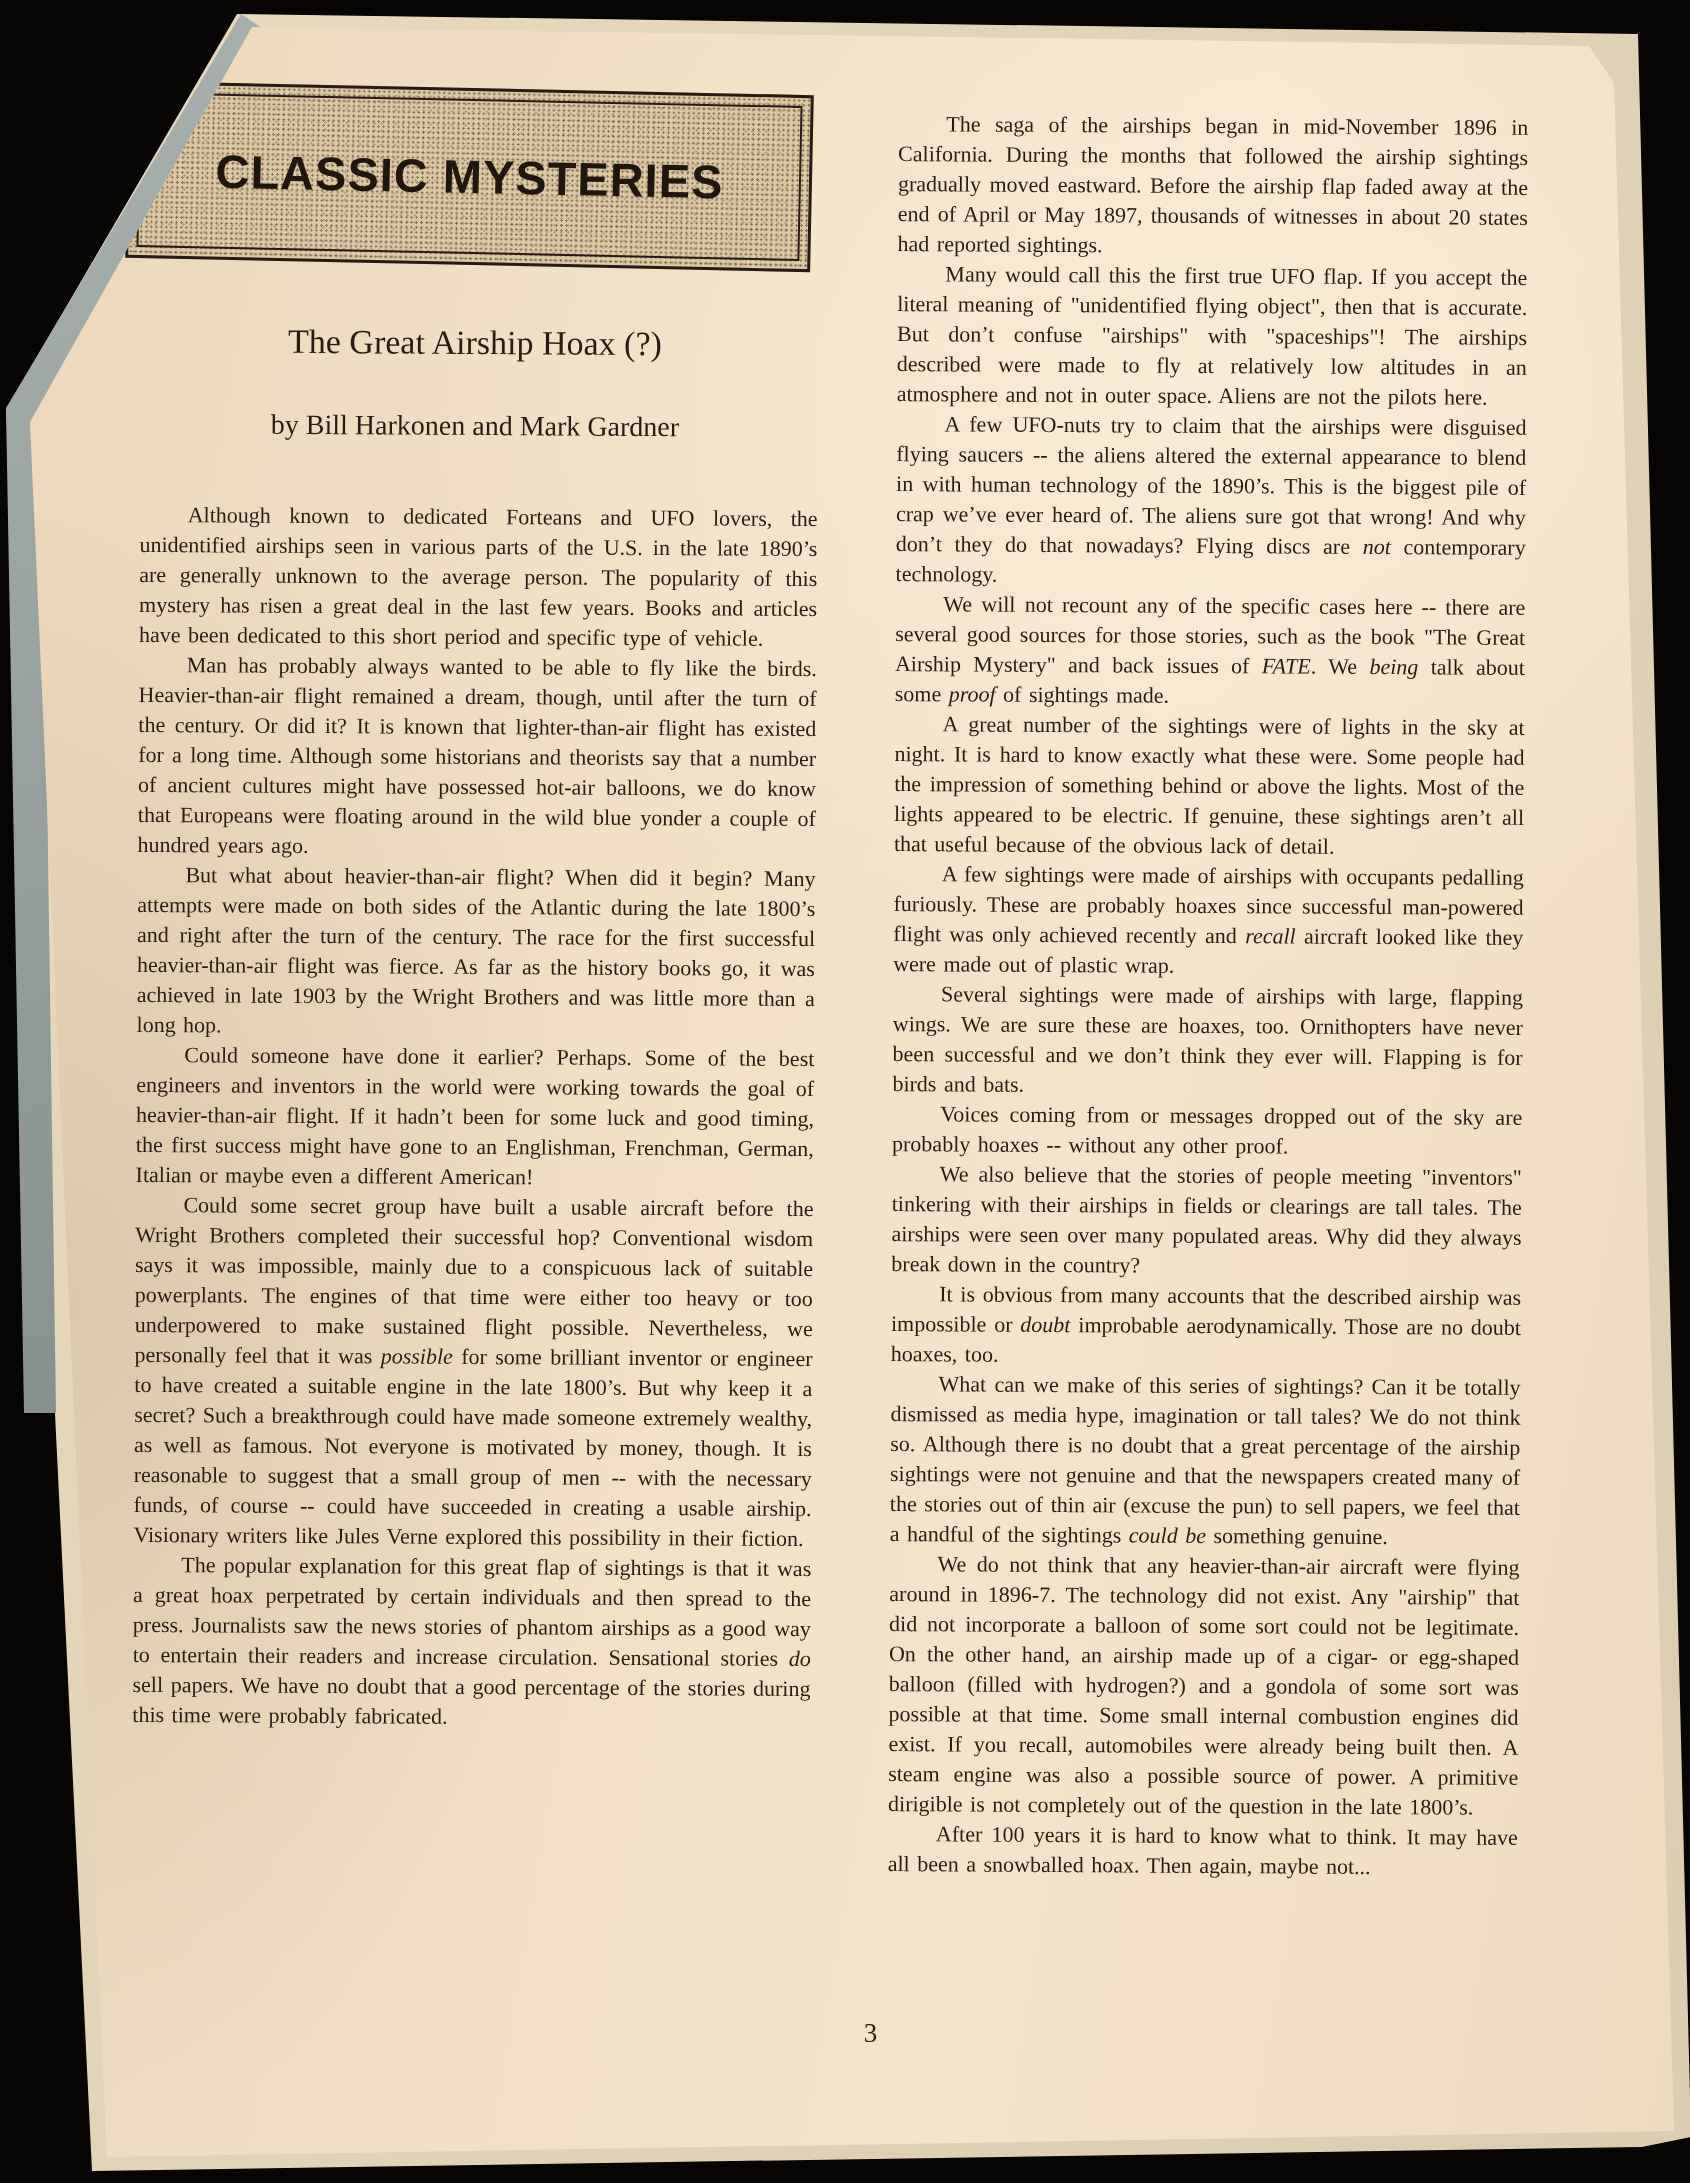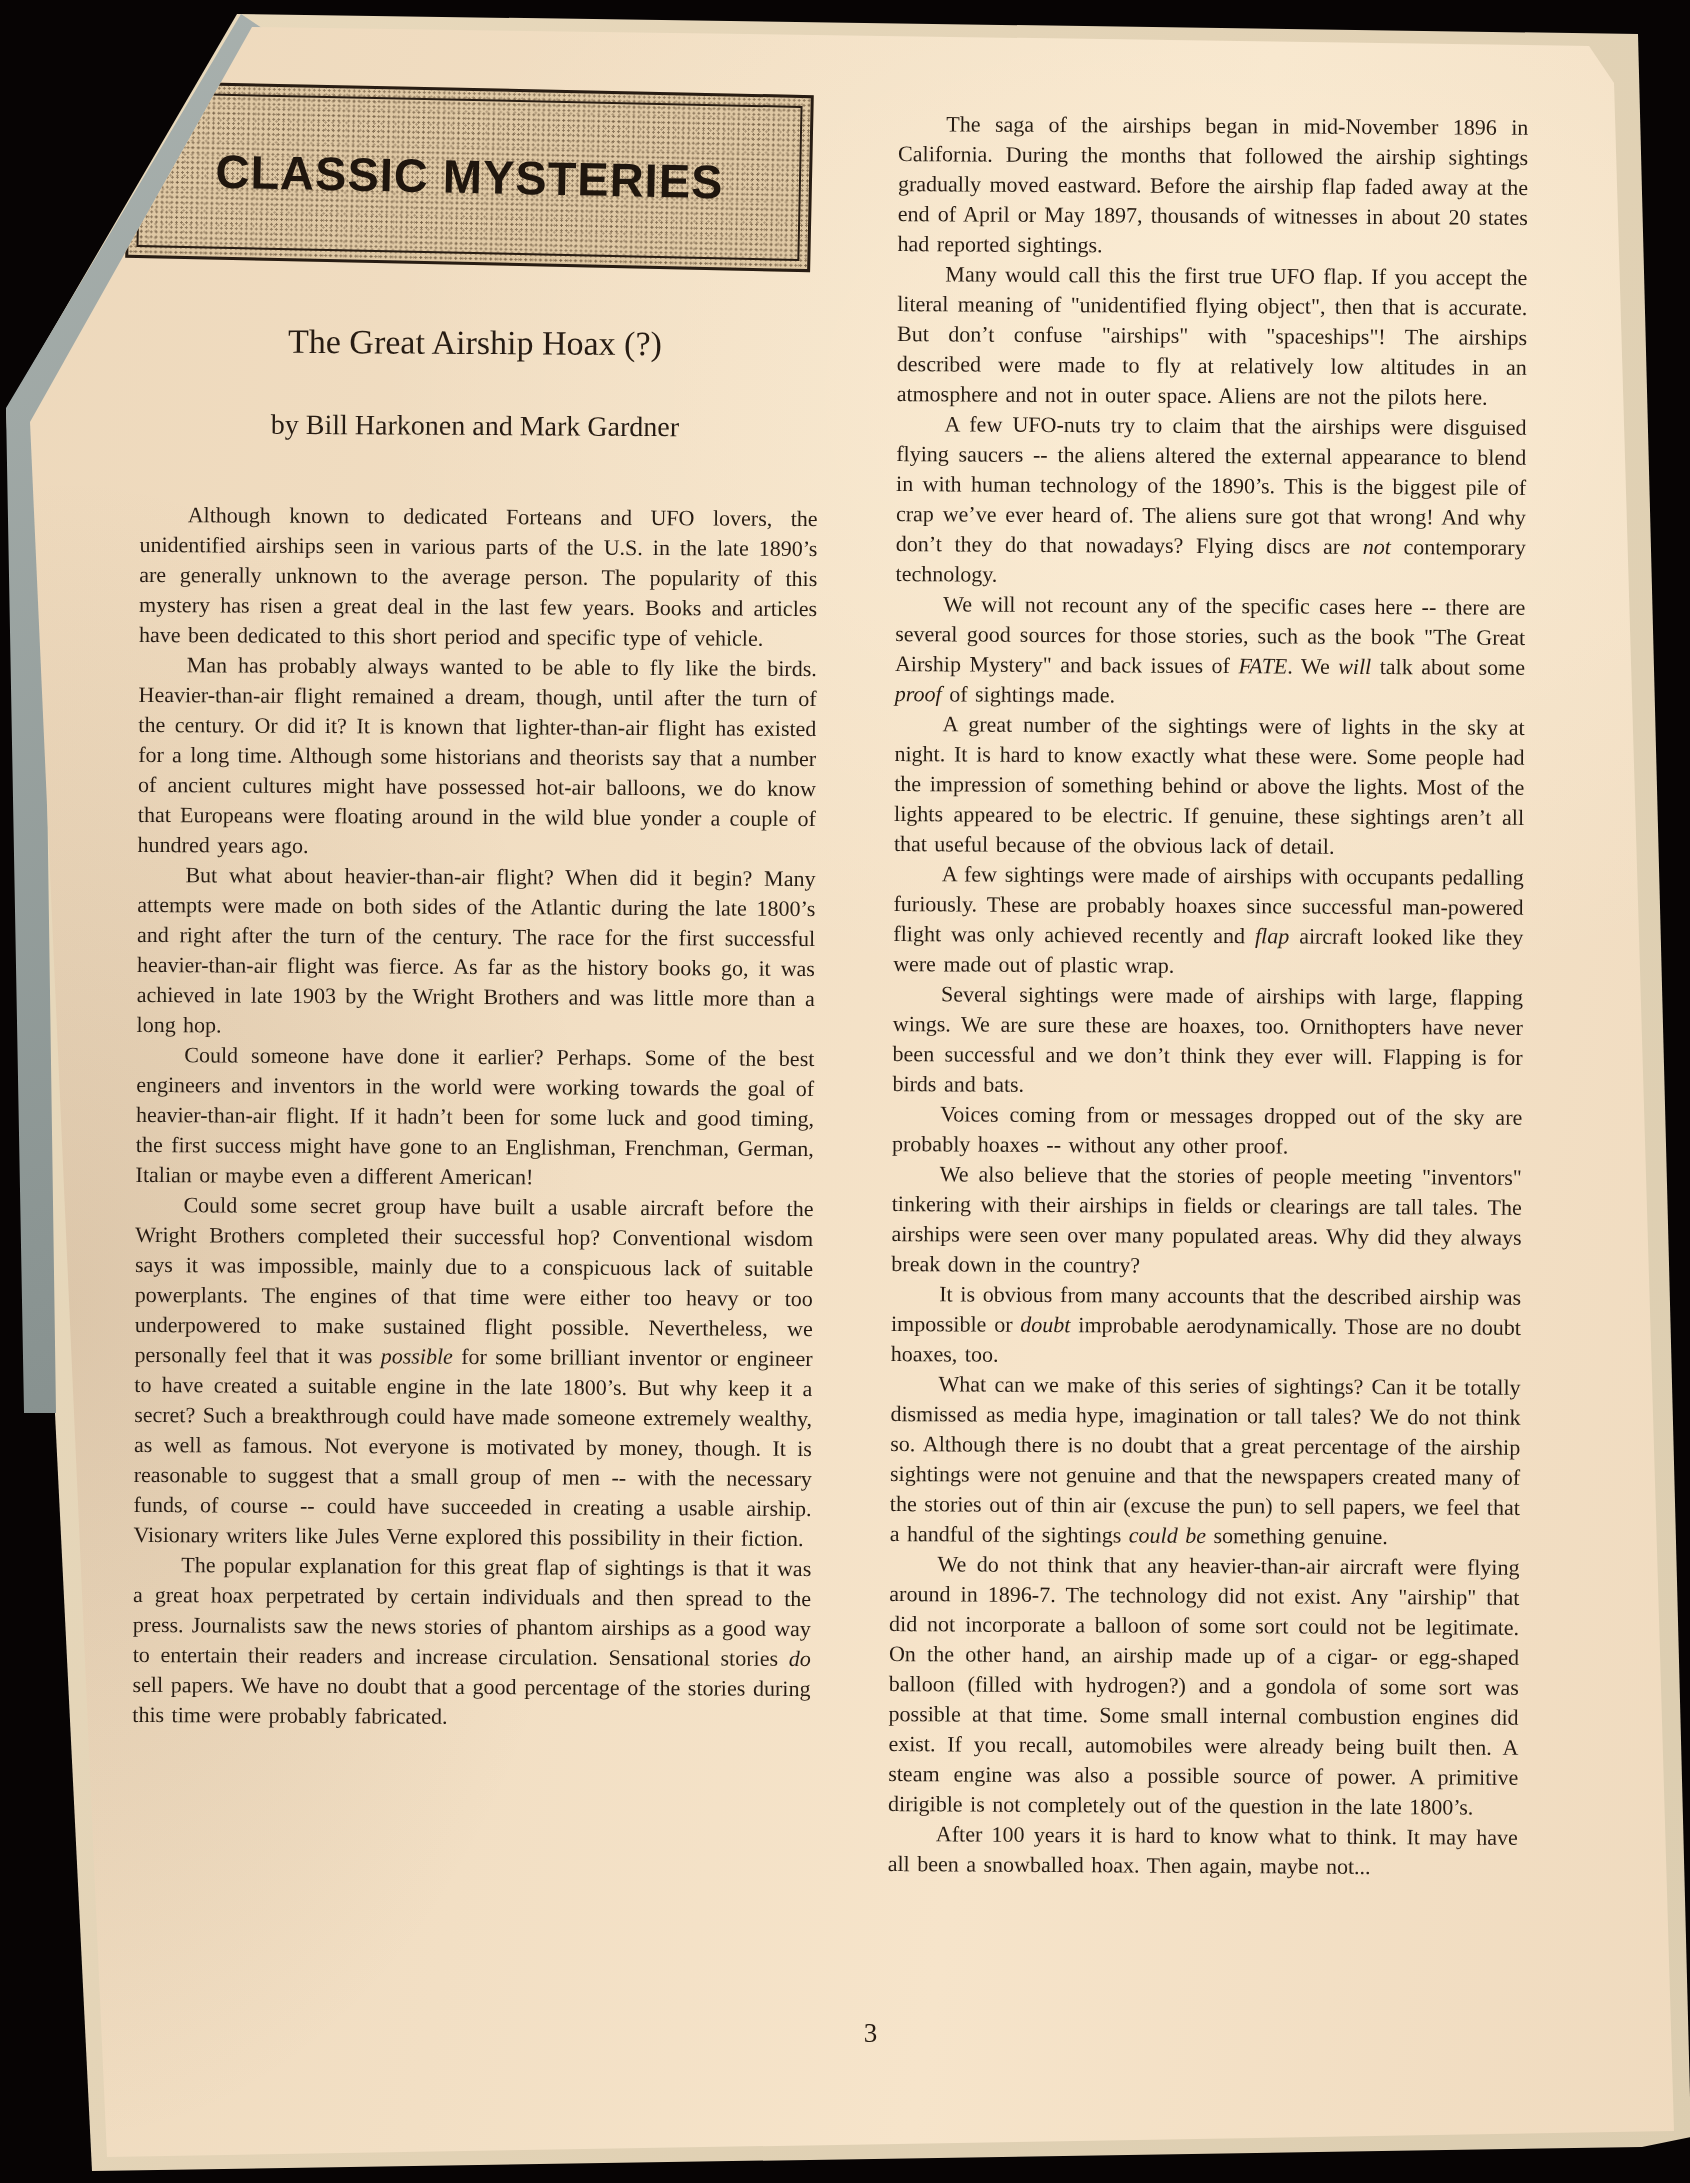--- a/index.html
+++ b/index.html
@@ -113,23 +113,23 @@
         <p class="para">Man has probably always wanted to be able to fly like the birds.  Heavier-than-air flight remained a dream, though, until after the turn of the century.  Or did it?  It is known that lighter-than-air flight has existed for a long time.  Although some historians and theorists say that a number of ancient cultures might have possessed hot-air balloons, we do know that Europeans were floating around in the wild blue yonder a couple of hundred years ago.</p>
         <p class="para">But what about heavier-than-air flight?  When did it begin?  Many attempts were made on both sides of the Atlantic during the late 1800’s and right after the turn of the century.  The race for the first successful heavier-than-air flight was fierce.  As far as the history books go, it was achieved in late 1903 by the Wright Brothers and was little more than a long hop.</p>
         <p class="para">Could someone have done it earlier?  Perhaps.  Some of the best engineers and inventors in the world were working towards the goal of heavier-than-air flight.  If it hadn’t been for some luck and good timing, the first success might have gone to an Englishman, Frenchman, German, Italian or maybe even a different American!</p>
         <p class="para">Could some secret group have built a usable aircraft before the Wright Brothers completed their successful hop? Conventional wisdom says it was impossible, mainly due to a conspicuous lack of suitable powerplants.  The engines of that time were either too heavy or too underpowered to make sustained flight possible.  Nevertheless, we personally feel that it was <i>possible</i> for some brilliant inventor or engineer to have created a suitable engine in the late 1800’s. But why keep it a secret?  Such a breakthrough could have made someone extremely wealthy, as well as famous.  Not everyone is motivated by money, though.  It is reasonable to suggest that a small group of men -- with the necessary funds, of course -- could have succeeded in creating a usable airship.  Visionary writers like Jules Verne explored this possibility in their fiction.</p>
         <p class="para">The popular explanation for this great flap of sightings is that it was a great hoax perpetrated by certain individuals and then spread to the press.  Journalists saw the news stories of phantom airships as a good way to entertain their readers and increase circulation.  Sensational stories <i>do</i> sell papers.  We have no doubt that a good percentage of the stories during this time were probably fabricated.</p>
       </div>
     <div class="column right-col">
         <p class="para">The saga of the airships began in mid-November 1896 in California.  During the months that followed the airship sightings gradually moved eastward.  Before the airship flap faded away at the end of April or May 1897, thousands of witnesses in about 20 states had reported sightings.</p>
         <p class="para">Many would call this the first true UFO flap.  If you accept the literal meaning of "unidentified flying object", then that is accurate.  But don’t confuse "airships" with "spaceships"!  The airships described were made to fly at relatively low altitudes in an atmosphere and not in outer space.  Aliens are not the pilots here.</p>
         <p class="para">A few UFO-nuts try to claim that the airships were disguised flying saucers -- the aliens altered the external appearance to blend in with human technology of the 1890’s. This is the biggest pile of crap we’ve ever heard of.  The aliens sure got that wrong!  And why don’t they do that nowadays?  Flying discs are <i>not</i> contemporary technology.</p>
-        <p class="para">We will not recount any of the specific cases here -- there are several good sources for those stories, such as the book "The Great Airship Mystery" and back issues of <i>FATE</i>. We <i>will</i> talk about some <i>proof</i> of sightings made.</p>
+        <p class="para">We will not recount any of the specific cases here -- there are several good sources for those stories, such as the book "The Great Airship Mystery" and back issues of <i>FATE</i>. We <i>being</i> talk about some <i>proof</i> of sightings made.</p>
         <p class="para">A great number of the sightings were of lights in the sky at night.  It is hard to know exactly what these were.  Some people had the impression of something behind or above the lights.  Most of the lights appeared to be electric.  If genuine, these sightings aren’t all that useful because of the obvious lack of detail.</p>
-        <p class="para">A few sightings were made of airships with occupants pedalling furiously.  These are probably hoaxes since successful man-powered flight was only achieved recently and <i>flap</i> aircraft looked like they were made out of plastic wrap.</p>
+        <p class="para">A few sightings were made of airships with occupants pedalling furiously.  These are probably hoaxes since successful man-powered flight was only achieved recently and <i>recall</i> aircraft looked like they were made out of plastic wrap.</p>
         <p class="para">Several sightings were made of airships with large, flapping wings.  We are sure these are hoaxes, too. Ornithopters have never been successful and we don’t think they ever will.  Flapping is for birds and bats.</p>
         <p class="para">Voices coming from or messages dropped out of the sky are probably hoaxes -- without any other proof.</p>
         <p class="para">We also believe that the stories of people meeting "inventors" tinkering with their airships in fields or clearings are tall tales.  The airships were seen over many populated areas.  Why did they always break down in the country?</p>
         <p class="para">It is obvious from many accounts that the described airship was impossible or <i>doubt</i> improbable aerodynamically. Those are no doubt hoaxes, too.</p>
         <p class="para">What can we make of this series of sightings?  Can it be totally dismissed as media hype, imagination or tall tales? We do not think so.  Although there is no doubt that a great percentage of the airship sightings were not genuine and that the newspapers created many of the stories out of thin air (excuse the pun) to sell papers, we feel that a handful of the sightings <i>could be</i> something genuine.</p>
         <p class="para">We do not think that any heavier-than-air aircraft were flying around in 1896-7.  The technology did not exist.  Any "airship" that did not incorporate a balloon of some sort could not be legitimate.  On the other hand, an airship made up of a cigar- or egg-shaped balloon (filled with hydrogen?) and a gondola of some sort was possible at that time.  Some small internal combustion engines did exist.  If you recall, automobiles were already being built then.  A steam engine was also a possible source of power.  A primitive dirigible is not completely out of the question in the late 1800’s.</p>
         <p class="para">After 100 years it is hard to know what to think.  It may have all been a snowballed hoax.  Then again, maybe not...</p>
       </div>
     <div class="page-number">3</div>
   </div>

